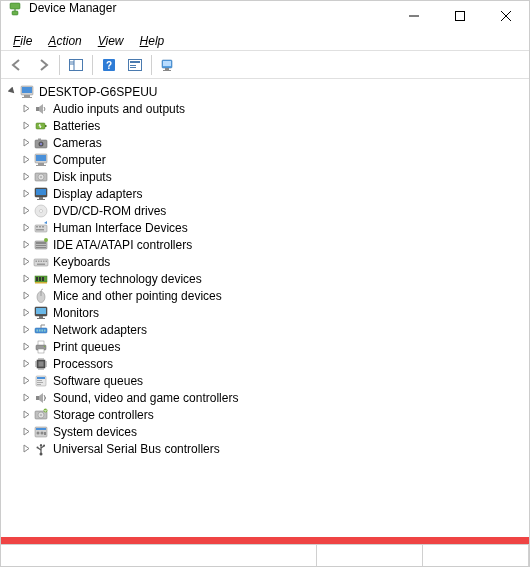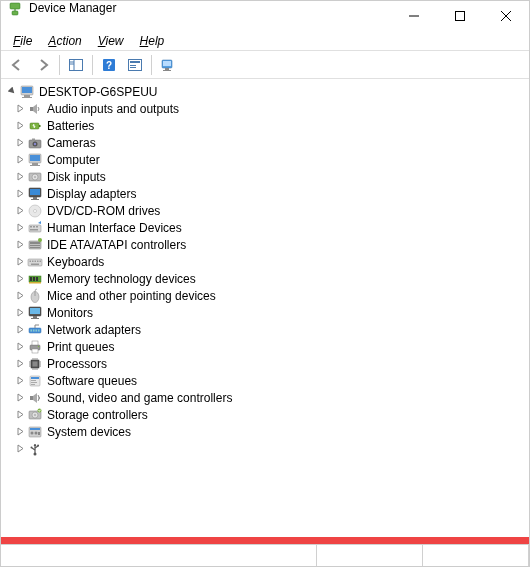--- a/index.html
+++ b/index.html
@@ -18,21 +18,21 @@
     .toolbar { height: 28px; display: flex; align-items: center; padding: 2px 4px; gap: 2px; border-bottom: 1px solid #e0e0e0; }
     .tool-btn { width: 24px; height: 24px; display: flex; align-items: center; justify-content: center; border: 1px solid transparent; background: transparent; cursor: pointer; }
     .tool-sep { width: 1px; height: 20px; background: #d0d0d0; margin: 0 2px; }
     
     .tree { flex: 1; overflow: auto; padding: 4px 0; border-bottom: 7px solid #ef4444; }
     .tree-row { display: flex; align-items: center; height: 17px; padding-left: 4px; cursor: pointer; white-space: nowrap; }
     .tree-arrow { width: 14px; height: 14px; display: flex; align-items: center; justify-content: center; font-size: 9px; color: #666; cursor: pointer; }
     .tree-icon { width: 16px; height: 16px; margin: 0 2px 0 0; display: flex; align-items: center; justify-content: center; }
     .tree-label { font-size: 12px; color: #000; padding-left: 2px; }
     .indent-0 { padding-left: 4px; }
-    .indent-1 { padding-left: 12px; }
+    .indent-1 { padding-left: 18px; }
     
     .statusbar { height: 22px; border-top: 1px solid #d0d0d0; display: flex; }
     .status-cell { border-right: 1px solid #d0d0d0; flex: 1; }
     .status-cell:first-child { flex: 3; }
     
     svg { display: block; }
   </style>
 </head>
 <body>
 
@@ -483,20 +483,21 @@
           <svg width="16" height="16" viewBox="0 0 16 16">
             <circle cx="8" cy="13" r="1.5" fill="#555"></circle>
             <line x1="8" y1="13" x2="8" y2="3" stroke="#555" stroke-width="1.2"></line>
             <path d="M8 3 L6.5 5 L9.5 5 Z" fill="#555"></path>
             <path d="M8 9 L5 7" stroke="#555" stroke-width="1.2"></path>
             <circle cx="4.5" cy="6.5" r="1" fill="#555"></circle>
             <path d="M8 7 L11 5" stroke="#555" stroke-width="1.2"></path>
             <rect x="10.2" y="3.7" width="1.8" height="1.8" fill="#555"></rect>
           </svg>
         </span>
+        <span class="tree-label">Universal Serial Bus controllers</span>
       </div>
     </div>
 </div>
 
 <div class="statusbar">
   <div class="status-cell"></div>
   <div class="status-cell"></div>
   <div class="status-cell"></div>
 </div>
 

